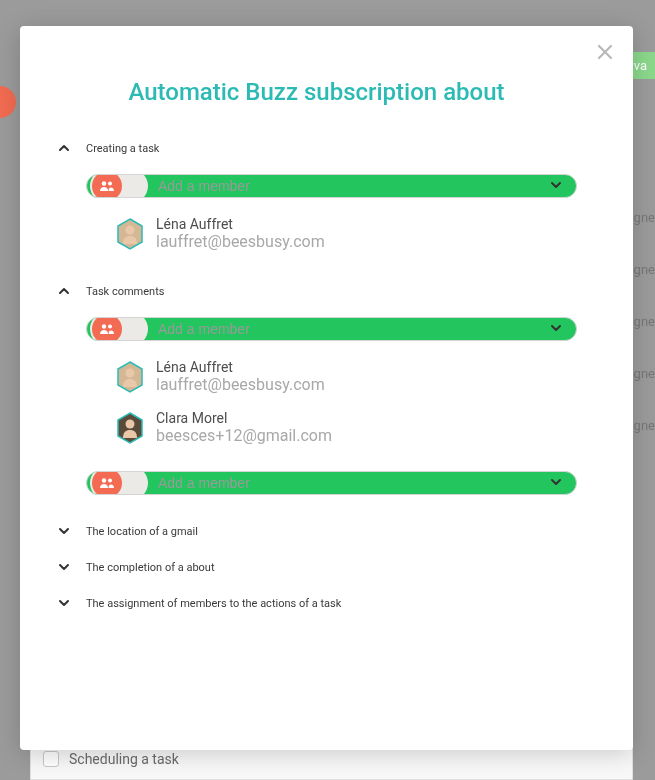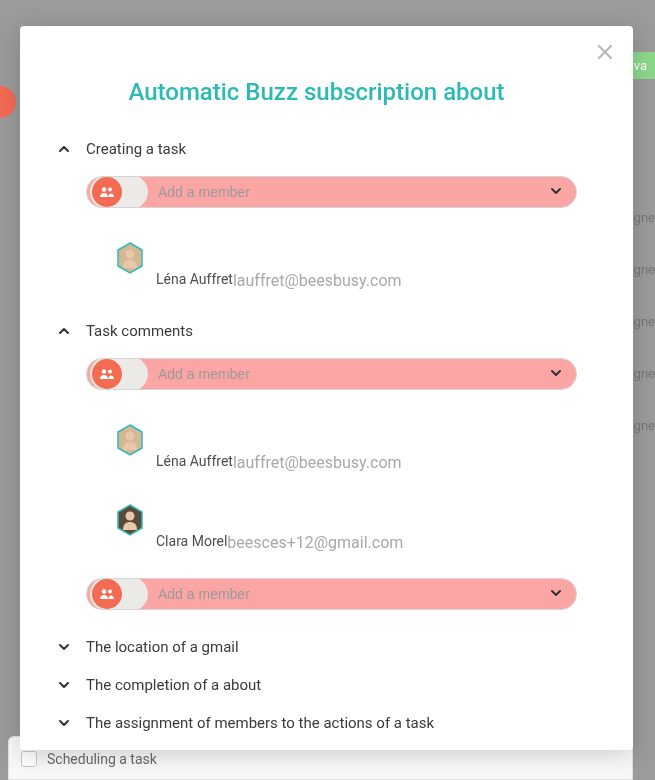--- a/index.html
+++ b/index.html
@@ -26,21 +26,21 @@
     top: 86px;
     left: 0;
     width: 16px;
     height: 32px;
     background: #f26b52;
     border-radius: 0 16px 16px 0;
   }
   .bg-bottom {
     position: absolute;
     bottom: 0;
-    left: 8px;
+    left: 30px;
     right: 22px;
     background: #f8f8f8;
     border: 1px solid #e0e0e0;
     border-radius: 6px 6px 0 0;
     padding: 14px 12px 0 12px;
     height: 44px;
     display: flex;
     align-items: flex-start;
     gap: 10px;
   }
@@ -107,36 +107,36 @@
   }
   .chev {
     width: 16px;
     height: 16px;
     display: flex;
     align-items: center;
     justify-content: center;
     color: #333;
   }
   .section-title {
-    font-size: 15px;
+    font-size: 11px;
     color: #3a3a3a;
     text-align: right;
   }
   .section-body {
     padding-left: 30px;
     margin-top: 12px;
   }
   .member-input-row {
     display: flex;
     align-items: center;
     border: 1px solid #d4d4d4;
     border-radius: 20px;
-    height: 32px;
+    height: 24px;
     overflow: hidden;
-    background: #fca5a5;
+    background: #22c55e;
   }
   .toggle-pill {
     width: 58px;
     height: 34px;
     margin-left: 3px;
     background: #eceae6;
     border-radius: 17px;
     position: relative;
     flex-shrink: 0;
   }
@@ -178,21 +178,21 @@
     gap: 12px;
     padding: 8px 0 8px 30px;
   }
   .avatar-hex {
     width: 28px;
     height: 32px;
     position: relative;
     flex-shrink: 0;
   }
   .avatar-hex svg { position: absolute; top: 0; left: 0; }
-  .member-text { display: flex; flex-direction: row; margin-top: 45px; }
+  .member-text { display: flex; flex-direction: column; }
   .member-name { font-size: 14px; color: #4d4d4d; }
   .member-email { font-size: 16px; color: #a8a8a8; }
   .collapsed-row {
     display: flex;
     align-items: center;
     gap: 14px;
     padding: 10px 0;
     cursor: pointer;
   }
 </style>

